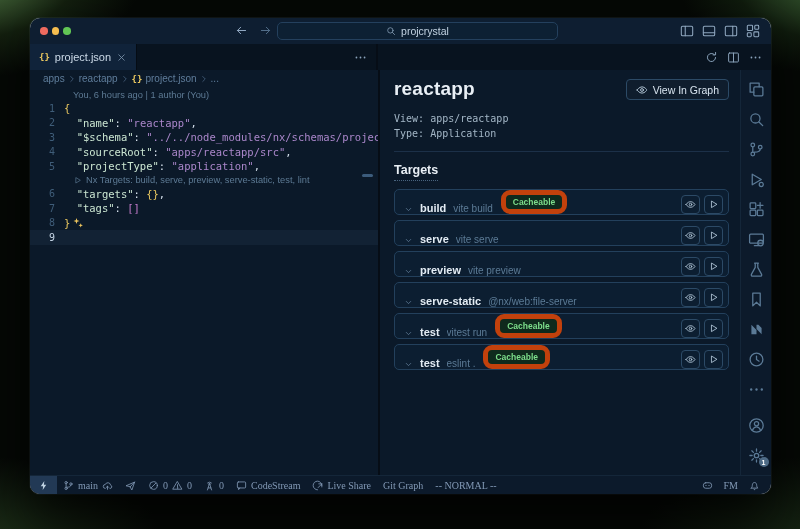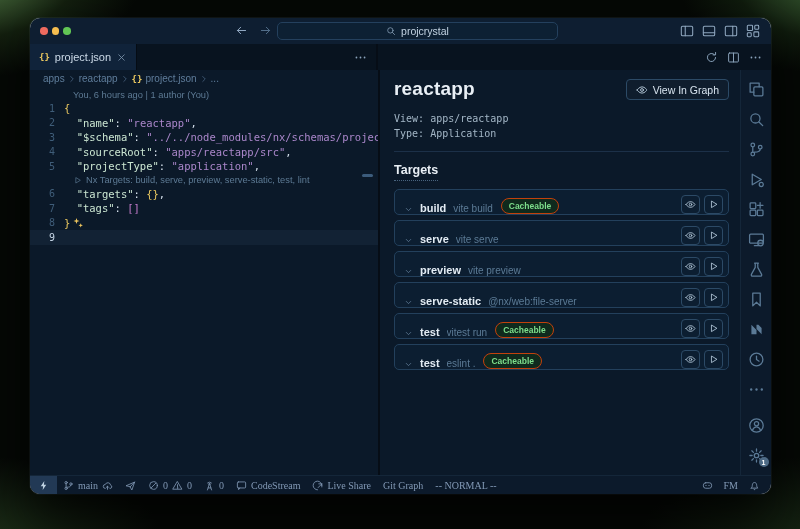--- a/index.html
+++ b/index.html
@@ -101,21 +101,21 @@
   .panel-hr { border:none; border-top:1px solid #1c3048; margin:10px 0 0; }
   .targets-h { display:inline-block; margin-top:11px; font-size:12.5px; font-weight:700; color:#e9eff5;
                border-bottom:1px dotted #49647f; padding-bottom:3px; }
   .target-row { height:26px; display:flex; align-items:flex-end; padding:0 5px 0 9px; margin-top:5px;
                 border:1px solid #23405c; border-radius:5px; background:#0c1e31; }
   .target-row:first-of-type { margin-top:8px; }
   .t-chev { width:9px; height:9px; color:#6b89a5; flex:none; }
   .t-name { margin-left:7px; font-size:11px; font-weight:700; color:#e3ecf4; }
   .t-exec { margin-left:7px; font-size:10px; color:#5c7b96; white-space:nowrap; overflow:hidden; }
   .t-badge { margin-left:8px; font-size:8.5px; font-weight:700; color:#7dde8b;
-             border:1px solid #c2410c; background:#0f2a1d; border-radius:9px; padding:2px 7px; }
+             border:5px solid #c2410c; background:#0f2a1d; border-radius:9px; padding:2px 7px; }
   .t-btns { margin-left:auto; display:flex; gap:4px; }
   .t-btn { width:19px; height:19px; display:flex; align-items:center; justify-content:center;
            border:1px solid #2c4a66; border-radius:4px; background:transparent; color:#b9cdde; cursor:pointer; }
   .t-btn .ic { width:11px; height:11px; }
 
   
   .activitybar { width:31px; flex:none; background:#0c1a2b; border-left:1px solid #142639;
                  display:flex; flex-direction:column; align-items:center; padding:4px 0 5px; }
   .act-item { width:31px; height:30px; display:flex; align-items:center; justify-content:center;
               color:#5b7a96; position:relative; cursor:pointer; }

